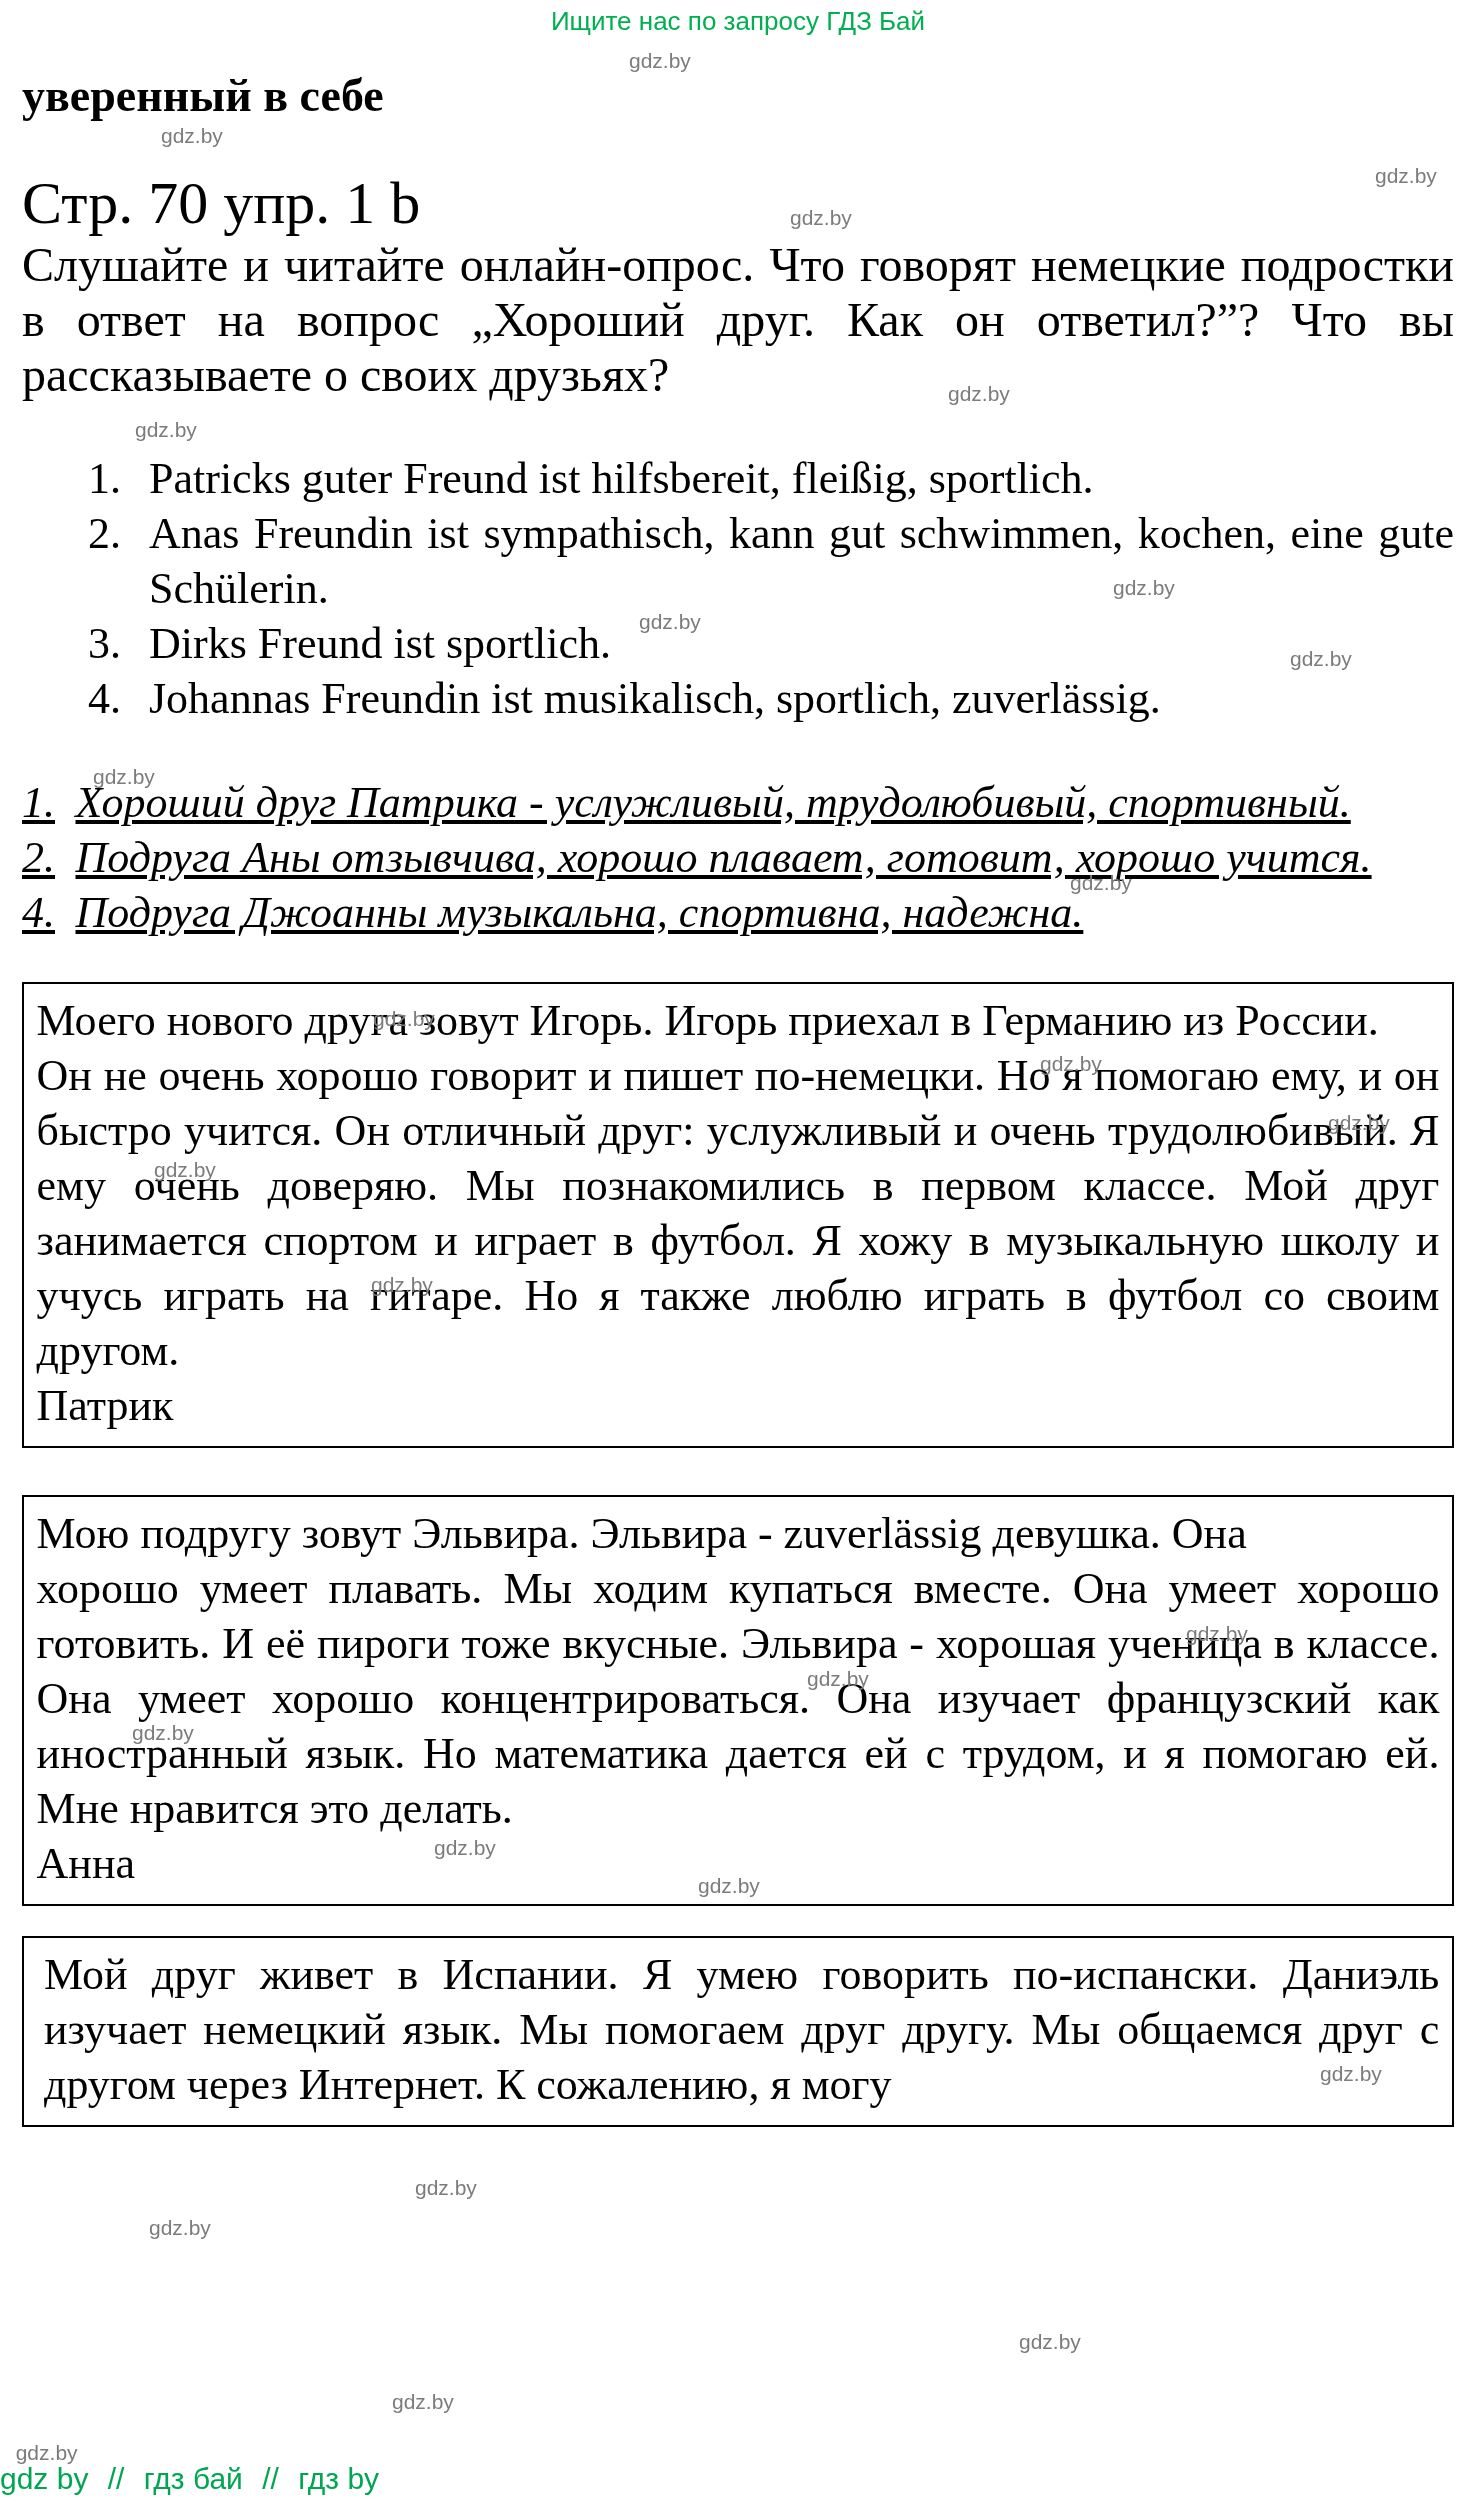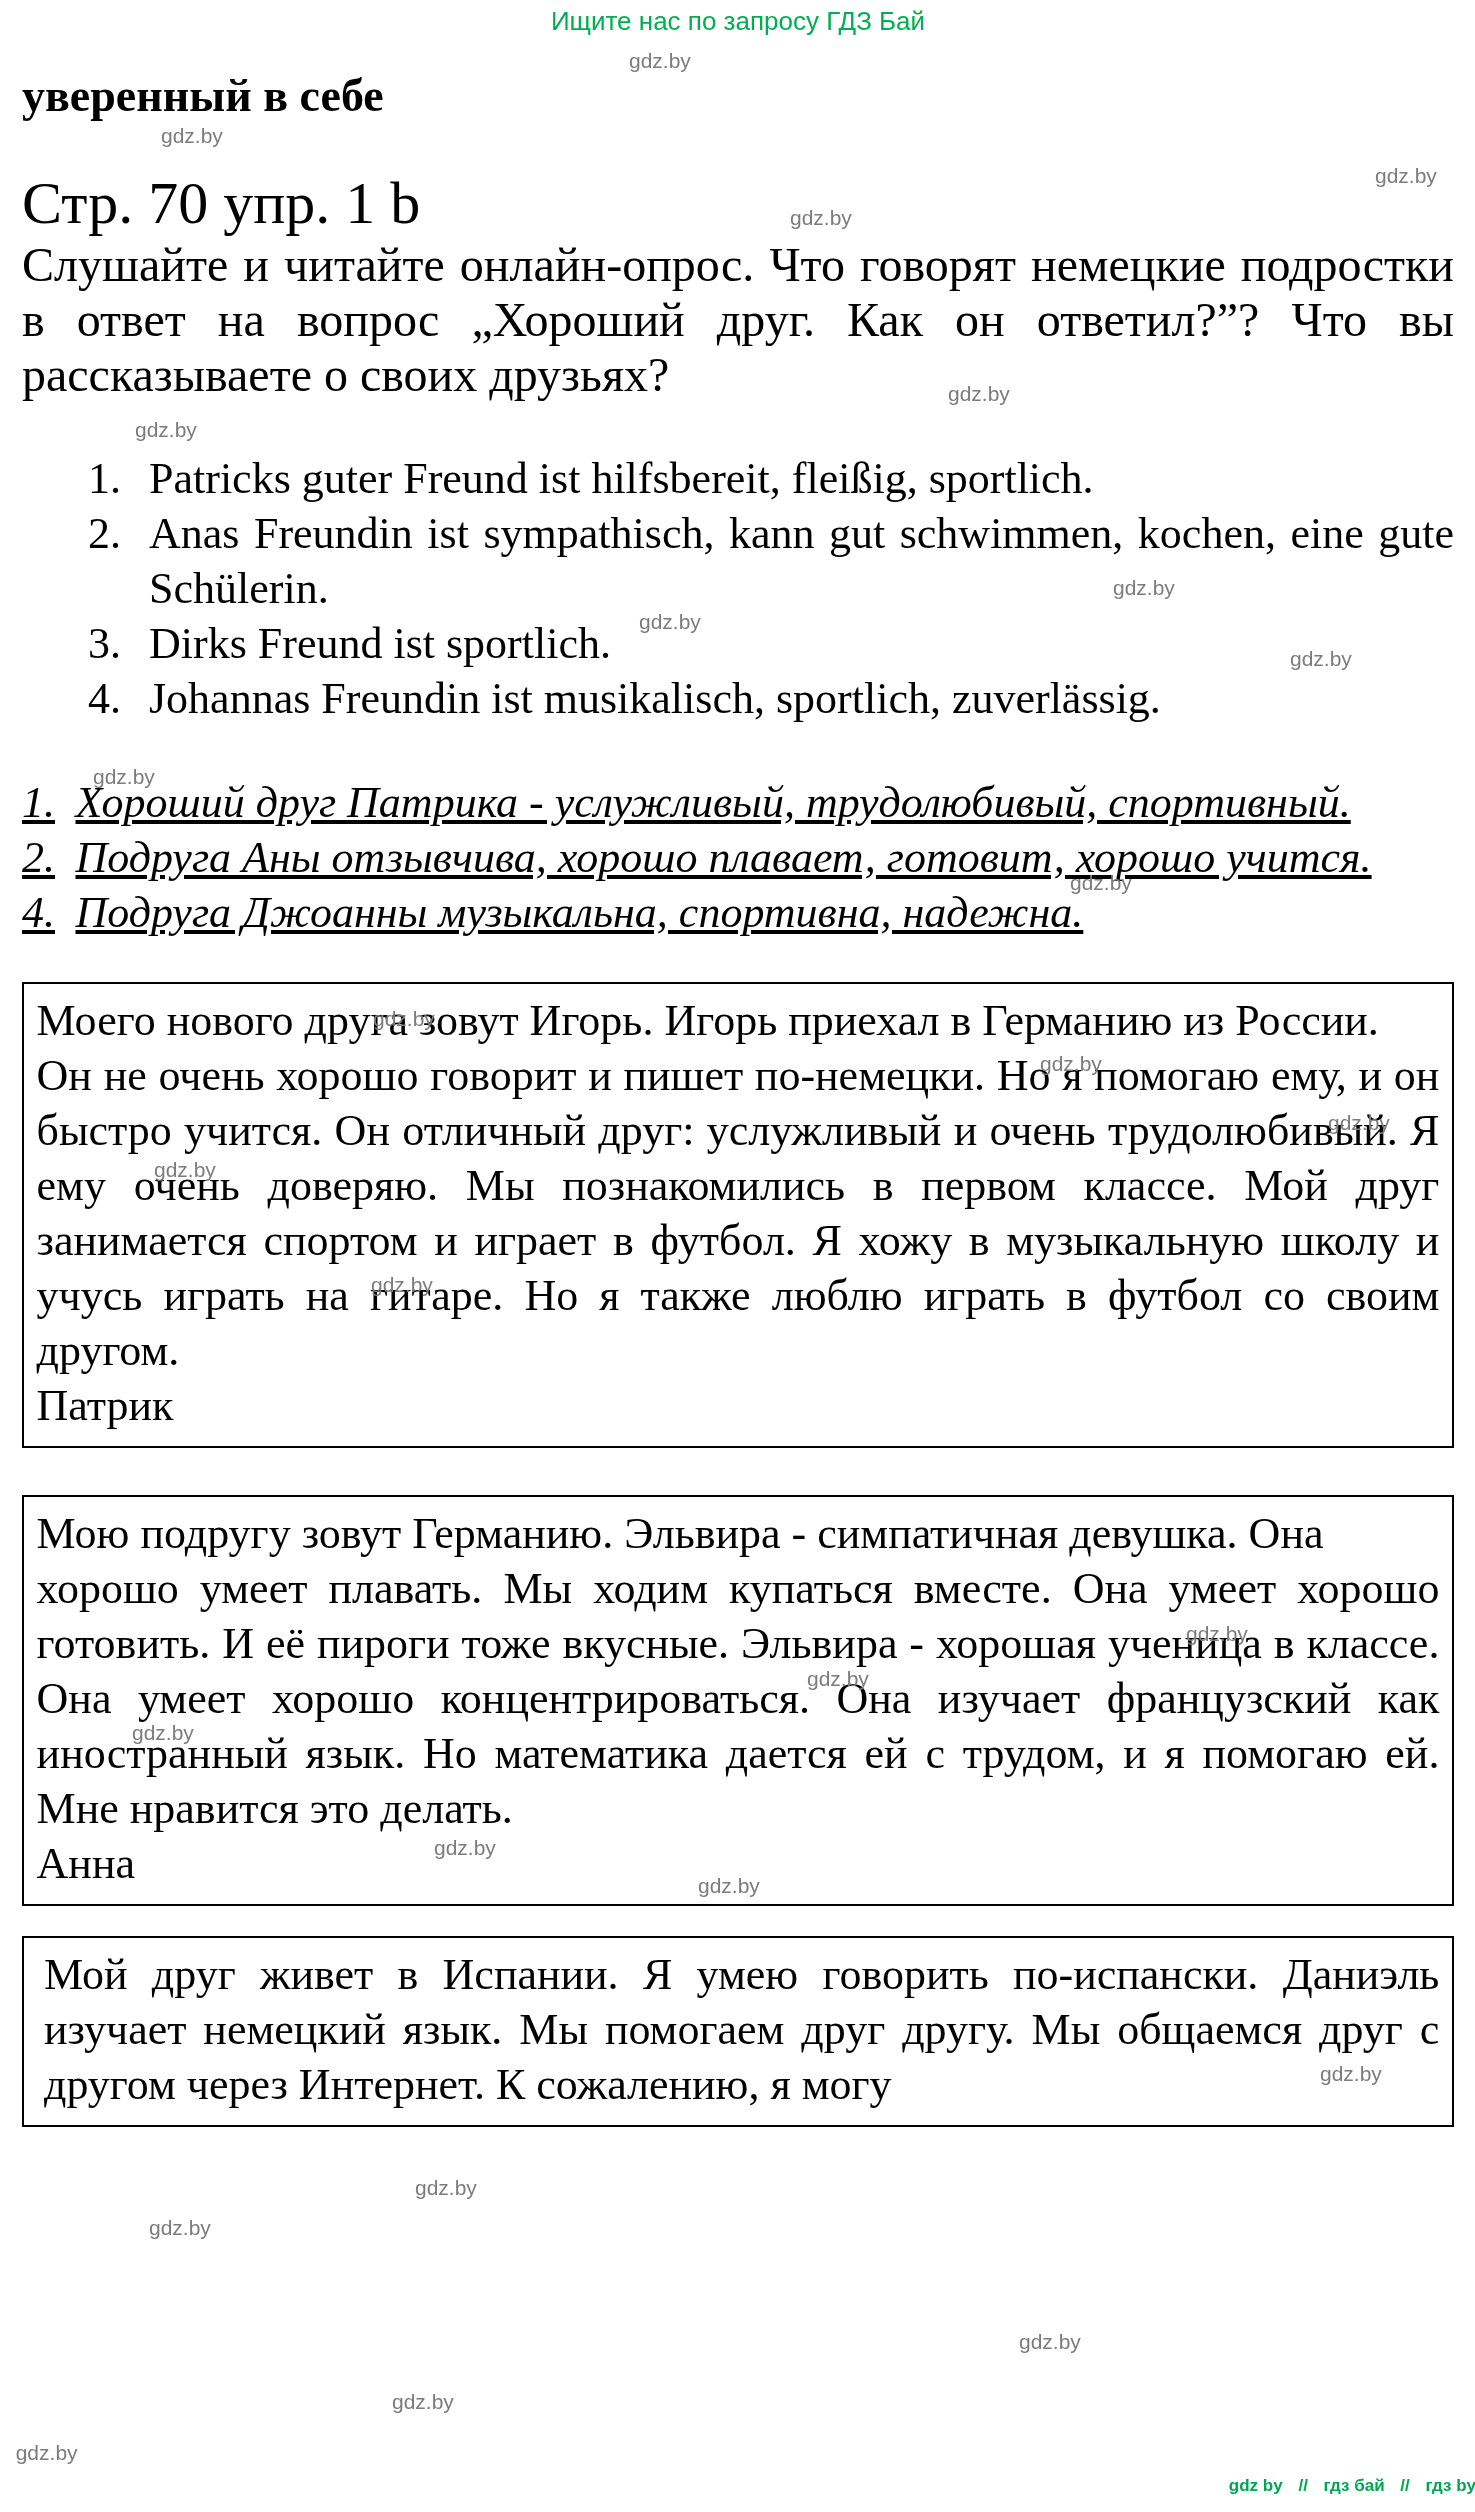--- a/index.html
+++ b/index.html
@@ -71,25 +71,24 @@
     position: absolute;
     font-family: "Liberation Sans", sans-serif;
     font-size: 21px;
     color: #7c7c7c;
     white-space: nowrap;
   }
   .footer {
     position: absolute;
     left: 0; right: 0;
     bottom: 15.7px;
-    text-align: right;
+    text-align: left;
     font-family: "Liberation Sans", sans-serif;
-    font-size: 17px;
+    font-size: 30px;
     color: #00a651;
-    font-weight: bold;
   }
   .footer .flink { color: #00a651; cursor: pointer; text-decoration: none; }
   .footer .fsep { margin: 0 11px; color: #00a651; }
 </style>
 </head>
 <body>
 
 <div class="banner">Ищите нас по запросу ГДЗ Бай</div>
 
 <div class="content">
@@ -133,21 +132,21 @@
 
 </div>
 
 <div class="textbox box-1">
   <p>Моего нового друга зовут Игорь. Игорь приехал в Германию из России.</p>
   <p>Он не очень хорошо говорит и пишет по-немецки. Но я помогаю ему, и он быстро учится. Он отличный друг: услужливый и очень трудолюбивый. Я ему очень доверяю. Мы познакомились в первом классе. Мой друг занимается спортом и играет в футбол. Я хожу в музыкальную школу и учусь играть на гитаре. Но я также люблю играть в футбол со своим другом.</p>
   <p class="author">Патрик</p>
 </div>
 
 <div class="textbox box-2">
-  <p>Мою подругу зовут Германию. Эльвира - симпатичная девушка. Она</p>
+  <p>Мою подругу зовут Эльвира. Эльвира - zuverlässig девушка. Она</p>
   <p>хорошо умеет плавать. Мы ходим купаться вместе. Она умеет хорошо готовить. И её пироги тоже вкусные. Эльвира - хорошая ученица в классе. Она умеет хорошо концентрироваться. Она изучает французский как иностранный язык. Но математика дается ей с трудом, и я помогаю ей. Мне нравится это делать.</p>
   <p class="author">Анна</p>
 </div>
 
 <div class="textbox box-3">
   <p>Мой друг живет в Испании. Я умею говорить по-испански. Даниэль изучает немецкий язык. Мы помогаем друг другу. Мы общаемся друг с другом через Интернет. К сожалению, я могу</p>
 </div>
 
 <span class="wm" style="left:629px;top:49px">gdz.by</span>
 <span class="wm" style="left:161px;top:124px">gdz.by</span>

